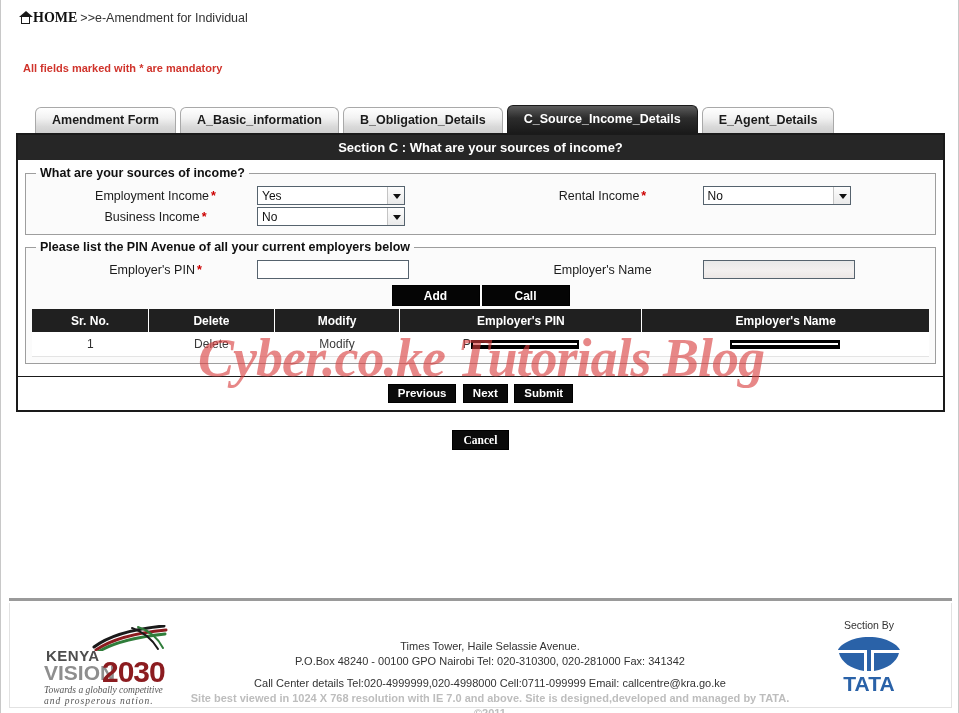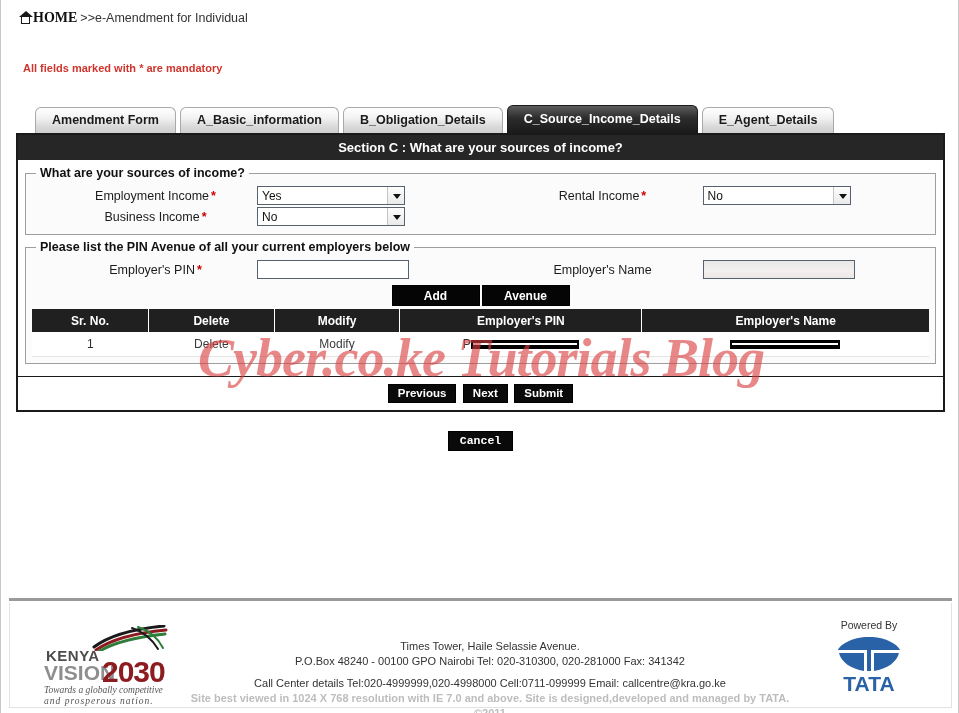--- a/index.html
+++ b/index.html
@@ -318,21 +318,21 @@
     left: 0;
     top: 430px;
     width: 959px;
     text-align: center;
   }
   .cancelbtn {
     background: #0a0a0a;
     color: #ffffff;
     font-size: 11.5px;
     font-weight: bold;
-    font-family: Liberation Mono, monospace;
+    font-family: Liberation Serif, serif;
     border: 1px solid #000;
     height: 20px;
     padding: 0 11px;
     cursor: pointer;
   }
 
   
   .watermark {
     position: absolute;
     left: 30px;
@@ -502,21 +502,21 @@
             <input class="txt" type="text" value="" style="">
           </div>
           <div class="fld wide">
             <span class="lbl"><span>Employer's Name</span></span>
             <input class="txt disabled" type="text" readonly="" value="" style="">
           </div>
         </div>
 
         <div class="btnbar">
           <button class="blkbtn">Add</button>
-          <button class="blkbtn">Avenue</button>
+          <button class="blkbtn">Call</button>
         </div>
 
         <table class="grid">
           <colgroup>
             <col style="width:13%">
                 <col style="width:14%">
                 <col style="width:14%">
                 <col style="width:27%">
                 <col style="width:32%">
           </colgroup>
@@ -575,21 +575,21 @@
 
     <div class="foot-center">
       <div>Times Tower, Haile Selassie Avenue.</div>
       <div>P.O.Box 48240 - 00100 GPO Nairobi Tel: 020-310300, 020-281000 Fax: 341342</div>
       <div class="foot-gap"></div>
       <div>Call Center details Tel:020-4999999,020-4998000 Cell:0711-099999 Email: callcentre@kra.go.ke</div>
       <div class="dim">Site best viewed in 1024 X 768 resolution with IE 7.0 and above. Site is designed,developed and managed by TATA. ©2011</div>
     </div>
 
     <div class="powered">
-      <div class="pb-label">Powered By</div>
+      <div class="pb-label">Section By</div>
       <svg class="tata-mark" viewBox="0 0 64 40">
         <path d="M32 3 C14 3, 3 11, 1 16 L30 16 L30 37 L34 37 L34 16 L63 16 C61 11, 50 3, 32 3 Z" fill="#2a62a8"></path>
         <path d="M2 19 C4 28, 14 35, 27 37 L27 19 Z" fill="#2a62a8"></path>
         <path d="M62 19 C60 28, 50 35, 37 37 L37 19 Z" fill="#2a62a8"></path>
       </svg>
       <div class="tata-word">TATA</div>
     </div>
   </div>
 
 </div>

